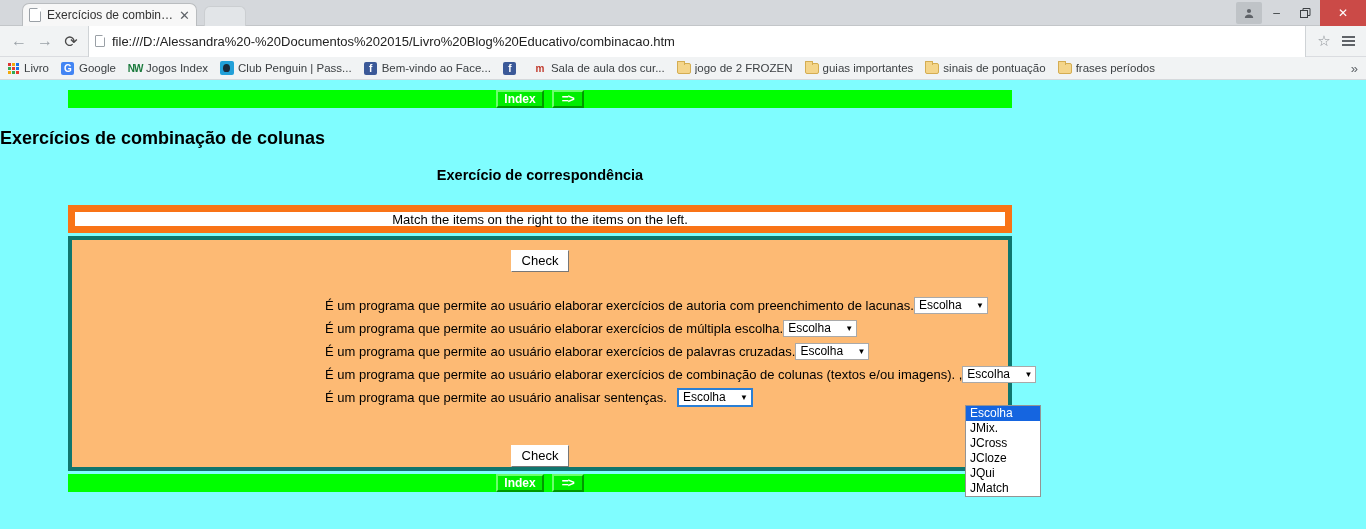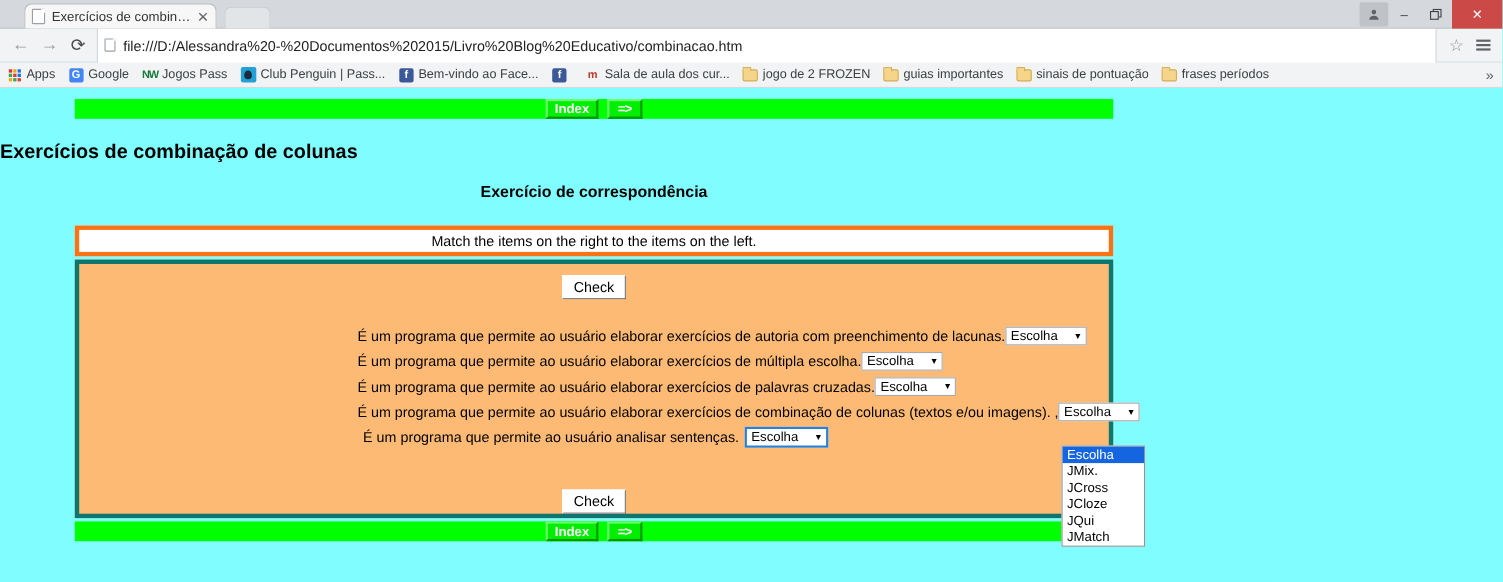--- a/index.html
+++ b/index.html
@@ -188,21 +188,21 @@
     font-family: "Liberation Sans", sans-serif;
   }
   h2.subtitle {
     text-align: center; font-size: 14.5px; font-weight: bold;
     color: #000; margin: 18px 0 0 0;
     font-family: "Liberation Sans", sans-serif;
   }
 
   .instr-box {
     margin: 22px 68px 0 68px;
-    background: #ffffff; border: 4px solid #f97316;
+    background: #ffffff; border: 7px solid #f97316;
     height: 28px; display: flex; align-items: center; justify-content: center;
     font-size: 13px; color: #000;
   }
   .main-box {
     margin: 3px 68px 0 68px;
     background: #fdba74; border: 4px solid #0f766e;
     height: 235px; position: relative;
   }
   .checkrow { text-align: center; }
   .checkrow.top { padding-top: 10px; }
@@ -217,21 +217,21 @@
     cursor: pointer;
   }
 
   .items { margin-top: 22px; }
   .item-row {
     display: flex; align-items: center;
     height: 23px; padding-left: 253px; padding-right: 255px;
   }
   .item-text {
     flex: 1 1 auto; font-size: 13px; color: #000;
-    white-space: nowrap; text-align: center;
+    white-space: nowrap; text-align: left;
   }
   .sel {
     flex: 0 0 auto; width: 74px; height: 17px;
     border: 1px solid #a9a9a9;
     background: #ffffff;
     font-size: 12px; color: #000;
     display: flex; align-items: center; justify-content: space-between;
     padding: 0 3px 0 4px; line-height: 15px;
     cursor: pointer; position: relative;
   }
@@ -312,33 +312,33 @@
             <i></i>
             <i></i>
             <i></i>
             <i></i>
             <i></i>
             <i></i>
             <i></i>
             <i></i>
           </span>
       </span>
-      <span class="bmlabel">Apps</span>
+      <span class="bmlabel">Livro</span>
     </div>
     <div class="bm">
       <span class="bmicon">
           <span class="ic-g">G</span>
         </span>
       <span class="bmlabel">Google</span>
     </div>
     <div class="bm">
       <span class="bmicon">
           <span class="ic-friv">NW</span>
         </span>
-      <span class="bmlabel">Jogos Pass</span>
+      <span class="bmlabel">Jogos Index</span>
     </div>
     <div class="bm">
       <span class="bmicon ic-penguin"></span>
       <span class="bmlabel">Club Penguin | Pass...</span>
     </div>
     <div class="bm">
       <span class="bmicon">
           <span class="ic-fb">f</span>
         </span>
       <span class="bmlabel">Bem-vindo ao Face...</span>

